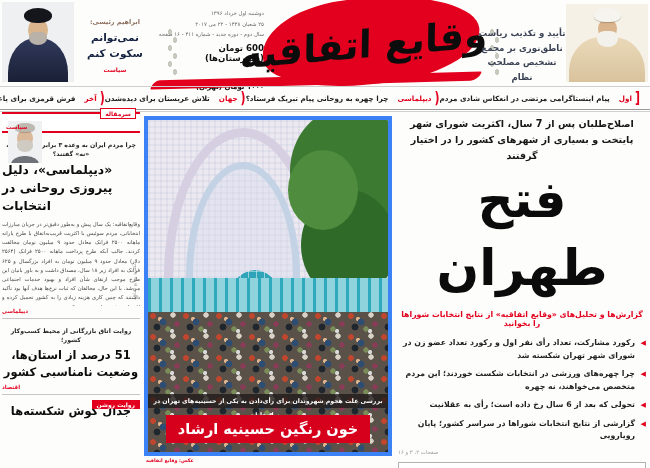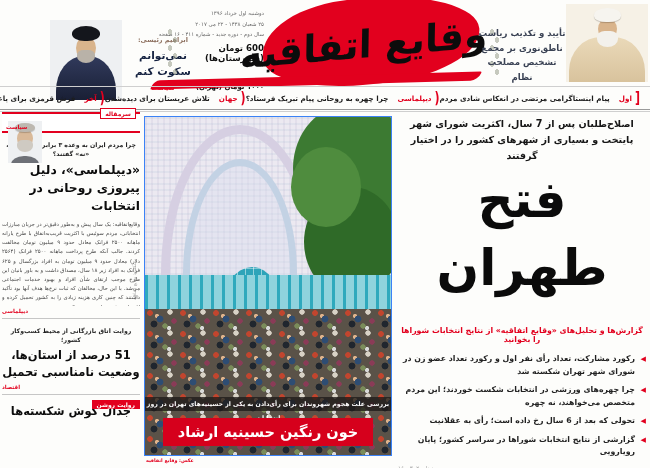--- a/index.html
+++ b/index.html
@@ -5,21 +5,21 @@
   html,body{margin:0;padding:0;background:#e9e9e9;}
   *{box-sizing:border-box;font-family:"DejaVu Sans",sans-serif;}
   #page{position:relative;width:650px;height:468px;background:#fdfdfb;margin:0 auto;overflow:hidden;direction:rtl;}
   .abs{position:absolute;}
 
   
   .hairline{position:absolute;left:0;width:650px;height:1px;background:#9a9a9a;}
   .hairline2{position:absolute;left:0;width:650px;height:1px;background:#cfcfcf;}
 
   
-  #raisi{left:2px;top:20px;width:152px;height:82px;margin-left:48px;}
+  #raisi{left:2px;top:2px;width:152px;height:82px;}
   .photo-frame{position:absolute;overflow:hidden;background:#eef0f2;}
   .robe-dark{position:absolute;bottom:-6px;left:8%;width:84%;height:62%;background:linear-gradient(#313a5c,#161c30);border-radius:45% 45% 0 0/70% 70% 0 0;}
   .face{position:absolute;background:#d9b48c;border-radius:50%;}
   .beard-grey{position:absolute;background:#b9b2a8;border-radius:40% 40% 55% 55%;}
   .turban-black{position:absolute;background:#14161c;border-radius:50% 50% 45% 45%;}
   .turban-white{position:absolute;background:#f6f4ef;border-radius:50% 50% 45% 45%;box-shadow:0 1px 1px rgba(0,0,0,.2);}
   .robe-cream{position:absolute;bottom:-6px;left:4%;width:92%;height:66%;background:linear-gradient(#ead9b9,#d6c099);border-radius:42% 42% 0 0/66% 66% 0 0;}
   .beard-white{position:absolute;background:#f3f1ec;border-radius:42% 42% 58% 58%;}
   #raisi-text{position:absolute;left:74px;top:16px;width:78px;text-align:center;}
   .kicker-sm{font-size:6.5px;font-weight:bold;color:#8e7160;}
@@ -49,29 +49,29 @@
   #ticker{left:0;top:88px;width:650px;height:20px;display:flex;align-items:center;justify-content:space-between;padding:0 10px;}
   .tk-item{display:flex;align-items:center;gap:3px;white-space:nowrap;}
   .tk-bracket{color:#e2001e;font-weight:bold;font-size:11px;transform:scaleY(1.4);}
   .tk-sec{color:#e2001e;font-weight:bold;font-size:7.2px;margin-left:6px;}
   .tk-text{color:#1d1d1d;font-weight:bold;font-size:7.2px;letter-spacing:.2px;}
 
   
   #lead-col{left:398px;top:116px;width:248px;}
   .lead{font-size:9.6px;font-weight:bold;color:#161616;text-align:center;line-height:1.65;}
   .big-head{font-size:50px;font-weight:bold;color:#0b0b0b;text-align:center;margin-top:4px;line-height:1.35;}
-  .red-note{font-size:7.8px;font-weight:bold;color:#e2001e;text-align:center;margin-top:24px;}
+  .red-note{font-size:7.8px;font-weight:bold;color:#e2001e;text-align:center;margin-top:8px;}
   .bullets{margin-top:9px;}
   .bullet{position:relative;padding-right:11px;margin-bottom:6px;font-size:7.8px;font-weight:bold;color:#222;line-height:1.6;text-align:right;}
   .bullet .arrow{position:absolute;right:0;top:1px;color:#e2001e;font-size:7px;}
   .pages-note{font-size:5.4px;color:#9b9b9b;text-align:left;margin-top:1px;}
   #cab-box{margin-top:7px;border:1px solid #b3b3b3;padding:6px 8px 7px;background:#fff;}
 
   
-  #main-photo{left:144px;top:116px;width:248px;height:340px;border:1px solid #3b82f6;background:#ece9f1;overflow:hidden;}
+  #main-photo{left:144px;top:116px;width:248px;height:340px;border:4px solid #3b82f6;background:#ece9f1;overflow:hidden;}
   .facade-tiles{position:absolute;inset:0;background:
       repeating-linear-gradient(90deg,rgba(160,150,190,.12) 0 2px,transparent 2px 6px),
       repeating-linear-gradient(0deg,rgba(120,160,190,.10) 0 2px,transparent 2px 6px);}
   .arch-outer{position:absolute;left:16px;top:8px;width:158px;height:220px;border:9px solid #d6cfe2;border-bottom:none;border-radius:80px 80px 0 0/150px 150px 0 0;}
   .arch-mid{position:absolute;left:38px;top:42px;width:114px;height:190px;border:7px solid #c3d2e4;border-bottom:none;border-radius:60px 60px 0 0/120px 120px 0 0;background:rgba(215,220,238,.35);}
   .arch-stained{position:absolute;left:76px;top:150px;width:62px;height:66px;background:#2ea4b9;border-radius:31px 31px 0 0/46px 46px 0 0;
       background-image:repeating-linear-gradient(90deg,rgba(255,255,255,.5) 0 1px,transparent 1px 8px),repeating-linear-gradient(0deg,rgba(255,255,255,.4) 0 1px,transparent 1px 8px);}
   .door-dark{position:absolute;left:86px;top:196px;width:42px;height:26px;background:#2a2620;}
   .tree{position:absolute;border-radius:50%;}
   .fence{position:absolute;left:0;top:158px;width:100%;height:48px;background:repeating-linear-gradient(90deg,#2fa9bd 0 3px,#8fd3dd 3px 11px);}
@@ -96,21 +96,21 @@
   #editorial{position:relative;border-top:2px solid #e2001e;border-bottom:2px solid #e2001e;padding:7px 4px 10px;background:#fff;}
   #editorial .tab{position:absolute;top:-6px;right:4px;background:#fff;border:1px solid #e2001e;color:#e2001e;font-size:6px;font-weight:bold;padding:0 4px;line-height:9px;}
   #ed-photo{position:absolute;top:7px;left:6px;width:34px;height:42px;}
   #ed-text{margin-left:44px;text-align:center;}
   .ed-title{font-size:9px;font-weight:bold;color:#101010;line-height:1.5;}
   .ed-author{font-size:5.6px;color:#555;margin-top:3px;font-weight:bold;}
   .ed-role{font-size:4.7px;color:#8d8d8d;margin-top:1px;}
   .ed-tag{position:absolute;left:4px;bottom:1px;font-size:5.6px;font-weight:bold;color:#e2001e;}
   .block{margin-top:7px;}
   .ovl{font-size:6.2px;font-weight:bold;color:#1f1f1f;text-align:center;line-height:1.5;}
-  .mid-head{font-size:12.3px;font-weight:bold;color:#0c0c0c;text-align:right;line-height:1.5;margin-top:2px;}
+  .mid-head{font-size:12.3px;font-weight:bold;color:#0c0c0c;text-align:left;line-height:1.5;margin-top:2px;}
   .sm-body{font-size:5.35px;color:#474747;text-align:justify;line-height:1.72;margin-top:4px;height:86px;overflow:hidden;}
   .blk-tag{font-size:5.5px;font-weight:bold;color:#e2001e;text-align:left;margin-top:2px;}
   .blk-rule{border-bottom:1px solid #c6c6c6;margin-top:4px;}
   .eco-head{font-size:11.5px;font-weight:bold;color:#0c0c0c;text-align:center;line-height:1.55;margin-top:2px;}
   #wrestle{position:relative;margin-top:9px;}
   #wrestle .tab{position:absolute;top:-4px;right:0;background:#e2001e;color:#fff;font-size:6px;font-weight:bold;padding:1px 5px;}
   .wr-head{font-size:11.5px;font-weight:bold;color:#0c0c0c;text-align:center;margin-top:8px;}
 </style>
 </head>
 <body>
@@ -233,21 +233,21 @@
       <div class="ovl">چرا مردم ایران به وعده ۳ برابر شدن یارانه «نه» گفتند؟</div>
       <div class="mid-head">«دیپلماسی»، دلیل پیروزی روحانی در انتخابات</div>
       <div class="sm-body">وقایع‌اتفاقیه: یک سال پیش و به‌طور دقیق‌تر در جریان مبارزات انتخاباتی، مردم سوئیس با اکثریت قریب‌به‌اتفاق با طرح یارانه ماهانه ۲۵۰۰ فرانک معادل حدود ۹ میلیون تومان مخالفت کردند. جالب آنکه طرح پرداخت ماهانه ۲۵۰۰ فرانک (۲۵۶۴ دلار) معادل حدود ۹ میلیون تومان به افراد بزرگسال و ۶۲۵ فرانک به افراد زیر ۱۸ سال، مصداق داشت و به باور بانیان این طرح موجب ارتقای شأن افراد و بهبود خدمات اجتماعی می‌شد. با این حال، مخالفان که ثبات نرخ‌ها هدف آنها بود تأکید داشتند که چنین کاری هزینه زیادی را به کشور تحمیل کرده و اقتصاد سوئیس را تضعیف می‌کند.</div>
       <div class="blk-tag">دیپلماسی</div>
       <div class="blk-rule"></div>
     </div>
 
     <div class="block">
       <div class="ovl">روایت اتاق بازرگانی از محیط کسب‌وکار کشور؛</div>
       <div class="eco-head">51 درصد از استان‌ها،</div>
-      <div class="eco-head" style="margin-top:0;">وضعیت نامناسبی تحمیل</div>
+      <div class="eco-head" style="margin-top:0;">وضعیت نامناسبی کشور</div>
       <div class="blk-tag">اقتصاد</div>
       <div class="blk-rule"></div>
     </div>
 
     <div id="wrestle">
       <span class="tab">روایت روشن</span>
       <div class="wr-head">جدال گوش شکسته‌ها</div>
 
     </div>
   </div>

